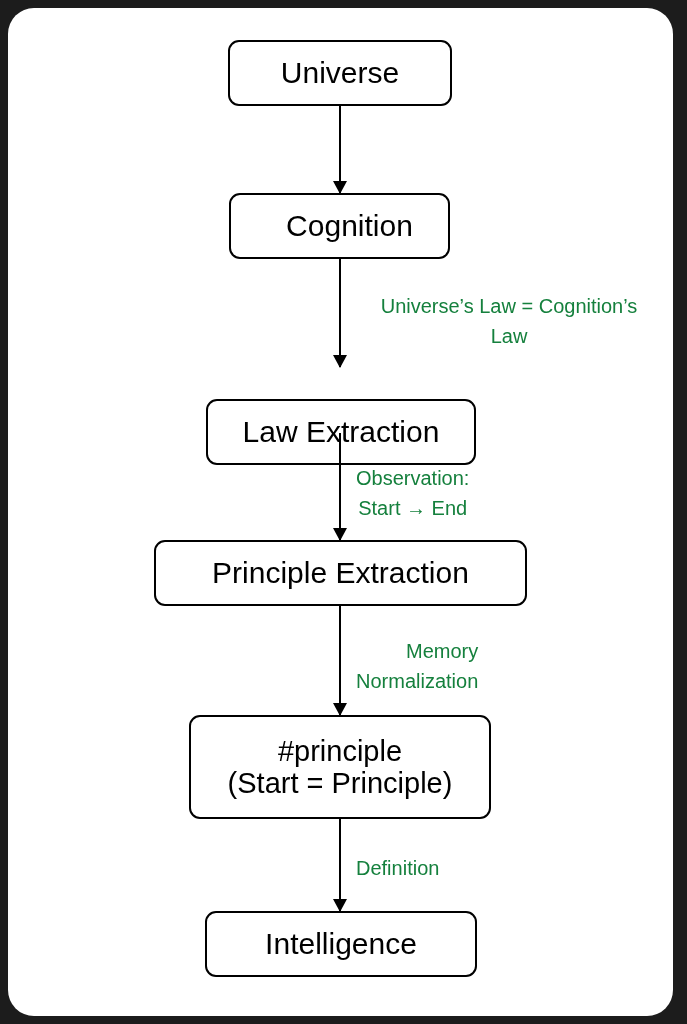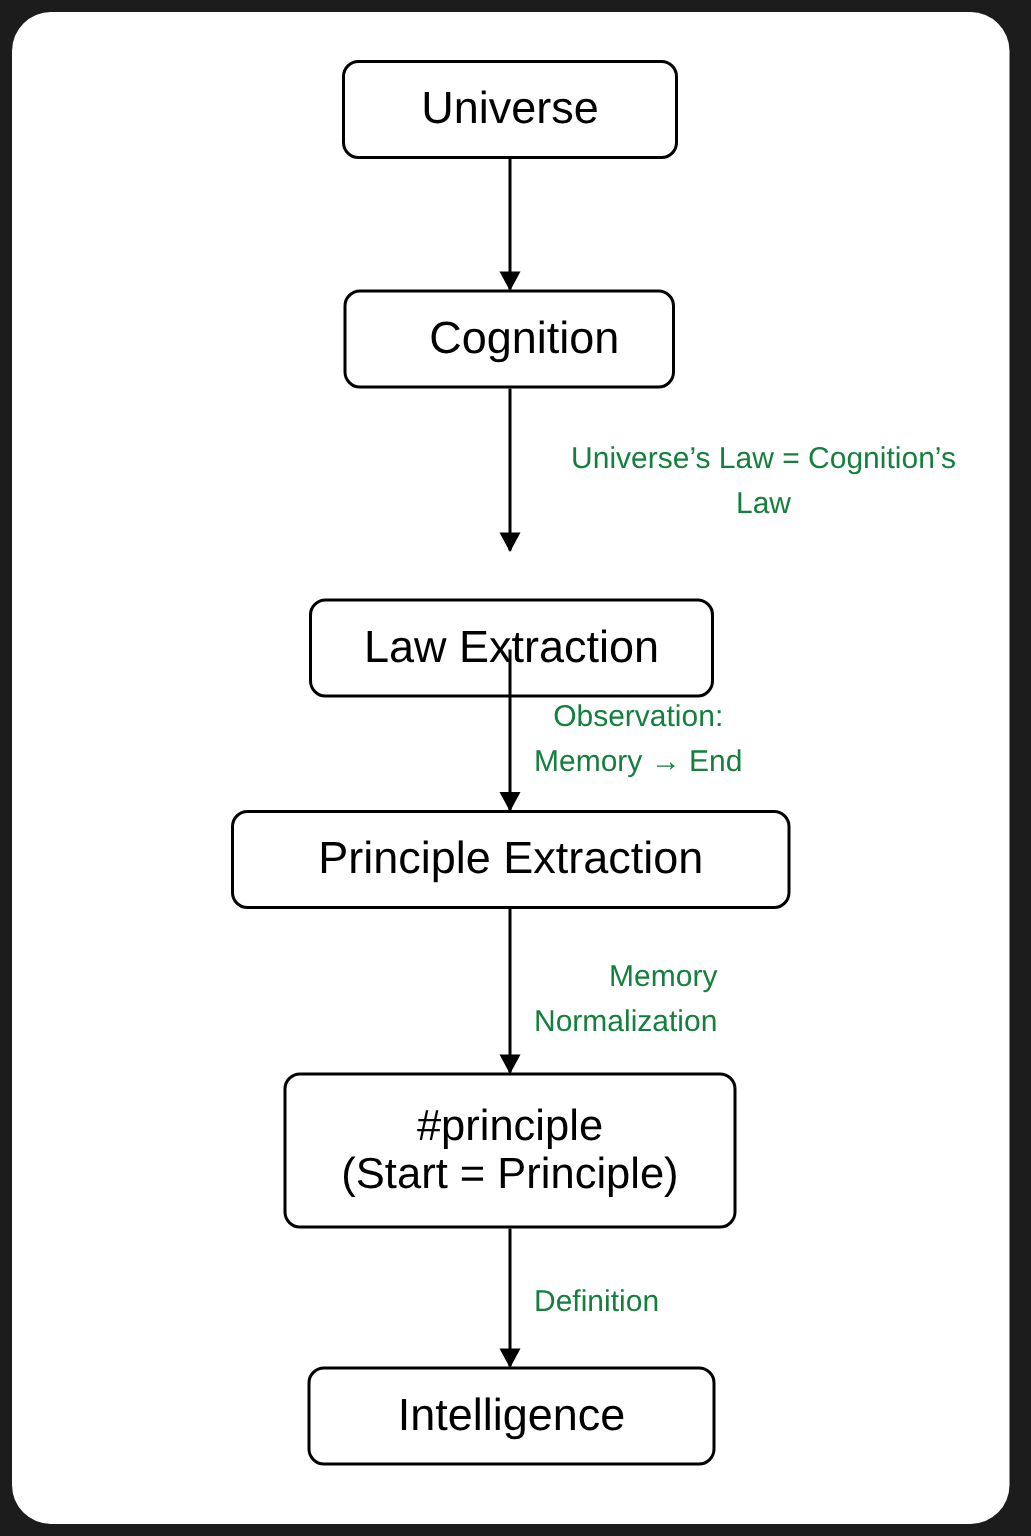--- a/index.html
+++ b/index.html
@@ -177,21 +177,21 @@
       <div class="arrow" id="arrow-4"></div>
       <div class="arrow" id="arrow-5"></div>
 
       <div class="edge-label" id="label-1">
         <span class="l1">Universe’s Law = Cognition’s</span>
         <span class="l2">Law</span>
       </div>
 
       <div class="edge-label" id="label-2">
         <span class="l1">Observation:</span>
-        <span class="l2">Memory → End</span>
+        <span class="l2">Start → End</span>
       </div>
 
       <div class="edge-label" id="label-3">
         <span class="l1">Memory</span>
         <span class="l2">Normalization</span>
       </div>
 
       <div class="edge-label" id="label-4">
         <span class="l1">Definition</span>
       </div>

